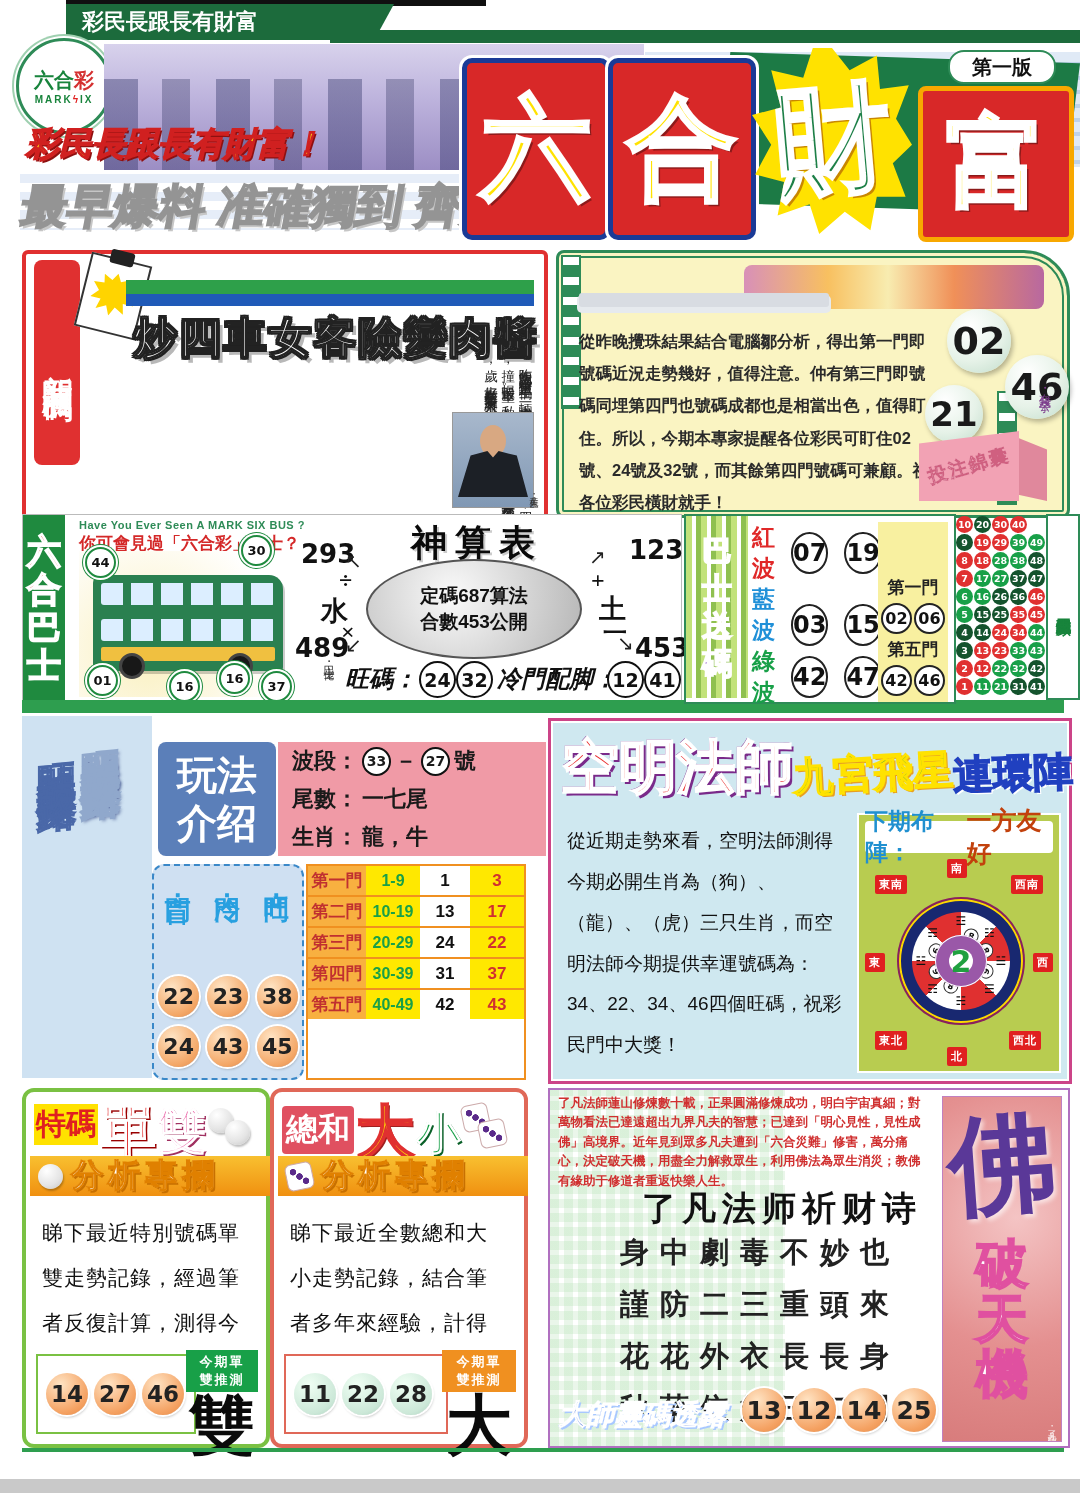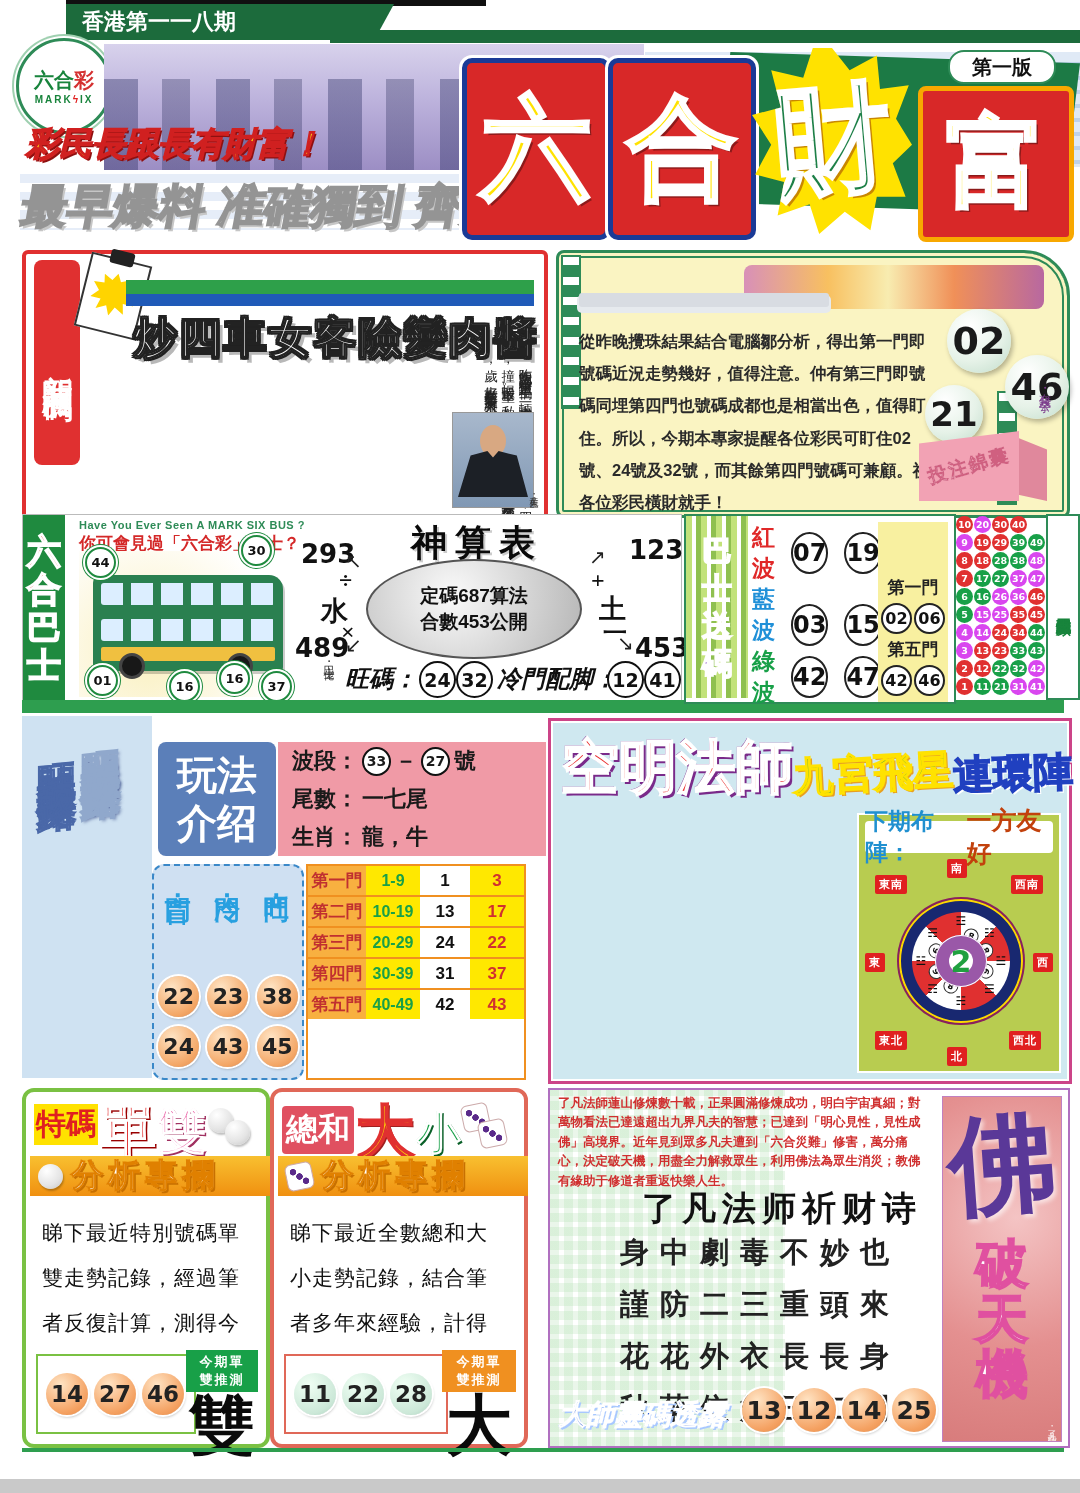--- a/index.html
+++ b/index.html
@@ -115,21 +115,21 @@
         border:2px solid #222;border-radius:50%;font:900 24px "DejaVu Sans",sans-serif;background:#fff;margin-left:16px}
   .ycol{background:#f8f0a0}
   .ycol .dl{font:700 17px "Liberation Sans",sans-serif;color:#222}
   .mcirc{display:inline-flex;align-items:center;justify-content:center;width:27px;height:27px;
         border:2px solid #222;border-radius:50%;font:900 16px "DejaVu Sans",sans-serif;background:#fff}
   
   .grow{display:flex;gap:1px;margin-bottom:1px}
   .gball{width:17px;height:17px;border-radius:50%;display:flex;align-items:center;justify-content:center;
         color:#fff;font:700 9.5px "DejaVu Sans",sans-serif;flex:0 0 17px}
   .gball[data-color="red"]{background:#e03030}
-  .gball[data-color="blue"]{background:#d946ef}
+  .gball[data-color="blue"]{background:#14532d}
   .gball[data-color="green"]{background:#18a048}
   .gridlbl{background:#fff;border:2px solid #2e8b57;writing-mode:vertical-rl;text-orientation:upright;
         font:900 15px "Liberation Sans",sans-serif;color:#18843c;display:flex;align-items:center;justify-content:center}
   
   .decor{background:#cfe2f2;overflow:hidden}
   .decor .sh,.decor .fr{position:absolute;writing-mode:vertical-rl;text-orientation:upright;
         font:900 40px "Liberation Sans",sans-serif;letter-spacing:4px;transform:skewY(-6deg)}
   .decor .sh{left:8px;top:16px;color:#6b88c0;-webkit-text-stroke:1px #4a68a8}
   .decor .fr{left:52px;top:4px;color:#fff;-webkit-text-stroke:1.5px #90a8cc;text-shadow:2px 2px 3px rgba(60,80,140,.5)}
   .playlbl{background:#5b7fb9;border-radius:8px;display:flex;flex-direction:column;align-items:center;justify-content:center}
@@ -226,21 +226,21 @@
   .artcap{writing-mode:vertical-rl;font-size:9px;color:#fff;letter-spacing:2px;opacity:.85}
   .botline{background:#2e9e4f}
   .botgray{background:#c9c9c9}
 </style>
 </head>
 <body>
 
 <div id="page">
 
   <div class="abs topline" style="left:66px;top:0;width:420px;height:6px"></div>
-  <div class="abs edition" style="left:66px;top:4px;width:312px;height:36px">香港第一一八期</div>
+  <div class="abs edition" style="left:66px;top:4px;width:312px;height:36px">彩民長跟長有財富</div>
   <div class="abs gband" style="left:330px;top:30px;width:750px;height:13px"></div>
 
   <div class="abs logo" style="left:16px;top:38px">
     <div><span class="cn">六合</span><span class="cn"><b>彩</b></span></div>
     <div class="en"><span>MARK</span><span class="bolt">ϟ</span><span>IX</span></div>
   </div>
 
   <div class="abs city" style="left:104px;top:44px;width:540px;height:126px">
     <div class="bld"></div>
   </div>
@@ -549,20 +549,21 @@
           <span class="c-hot">42</span>
           <span class="c-weak">43</span>
         </div>
       </div>
   </div>
 
   <div class="abs masterbox" style="left:548px;top:718px;width:518px;height:360px">
     <div class="abs nw" style="left:10px;top:8px">
       <span class="mt-a">空明法師</span><span class="mt-b" style="display:inline-block">九宮飛星</span><span class="mt-c" style="display:inline-block">連環陣</span>
     </div>
+    <div class="abs masterbody" style="left:16px;top:100px;width:282px">從近期走勢來看，空明法師測得今期必開生肖為（狗）、（龍）、（虎）三只生肖，而空明法師今期提供幸運號碼為：34、22、34、46四個旺碼，祝彩民門中大獎！</div>
     <div class="abs gpanel" style="left:306px;top:92px;width:200px;height:256px">
       <div class="gp-head" style="margin:6px 6px 0;height:32px">
         <span class="b">下期布陣：</span>
           <span class="k">一方友好</span>
       </div>
       <span class="dirlbl" style="left:88px;top:44px">南</span>
       <span class="dirlbl" style="left:152px;top:60px">西南</span>
       <span class="dirlbl" style="left:174px;top:138px">西</span>
       <span class="dirlbl" style="left:150px;top:216px">西北</span>
       <span class="dirlbl" style="left:88px;top:232px">北</span>

